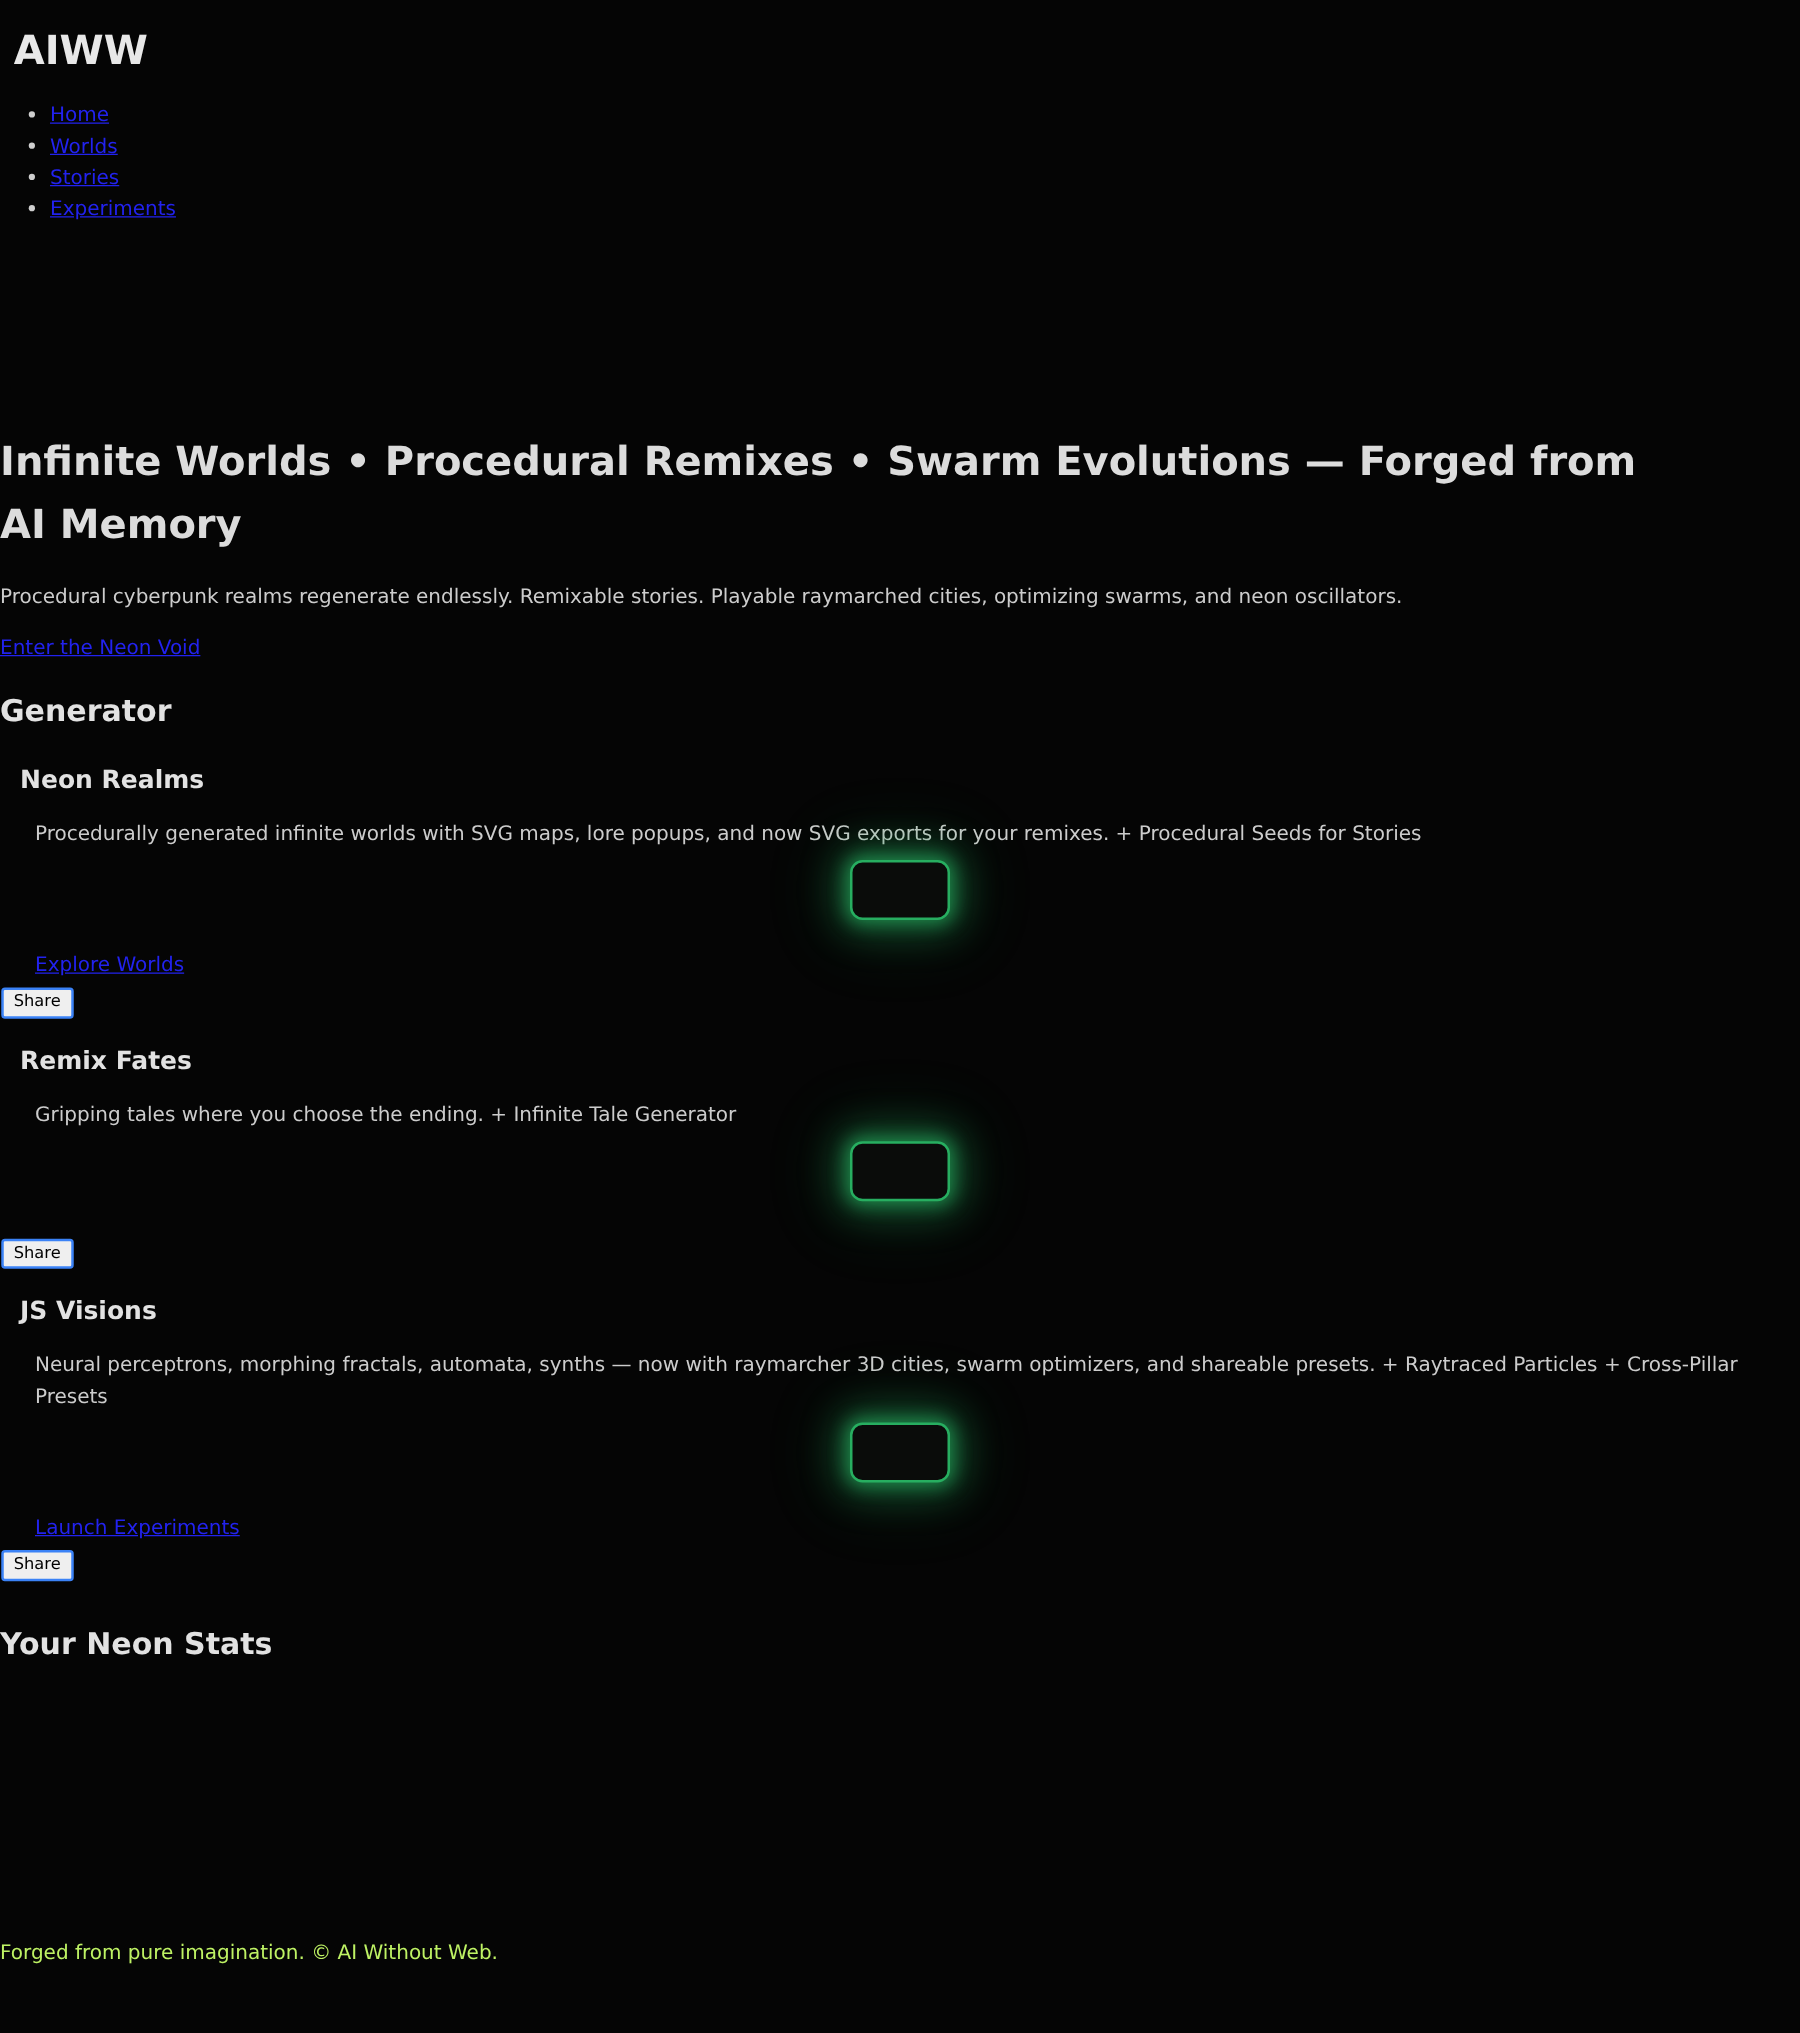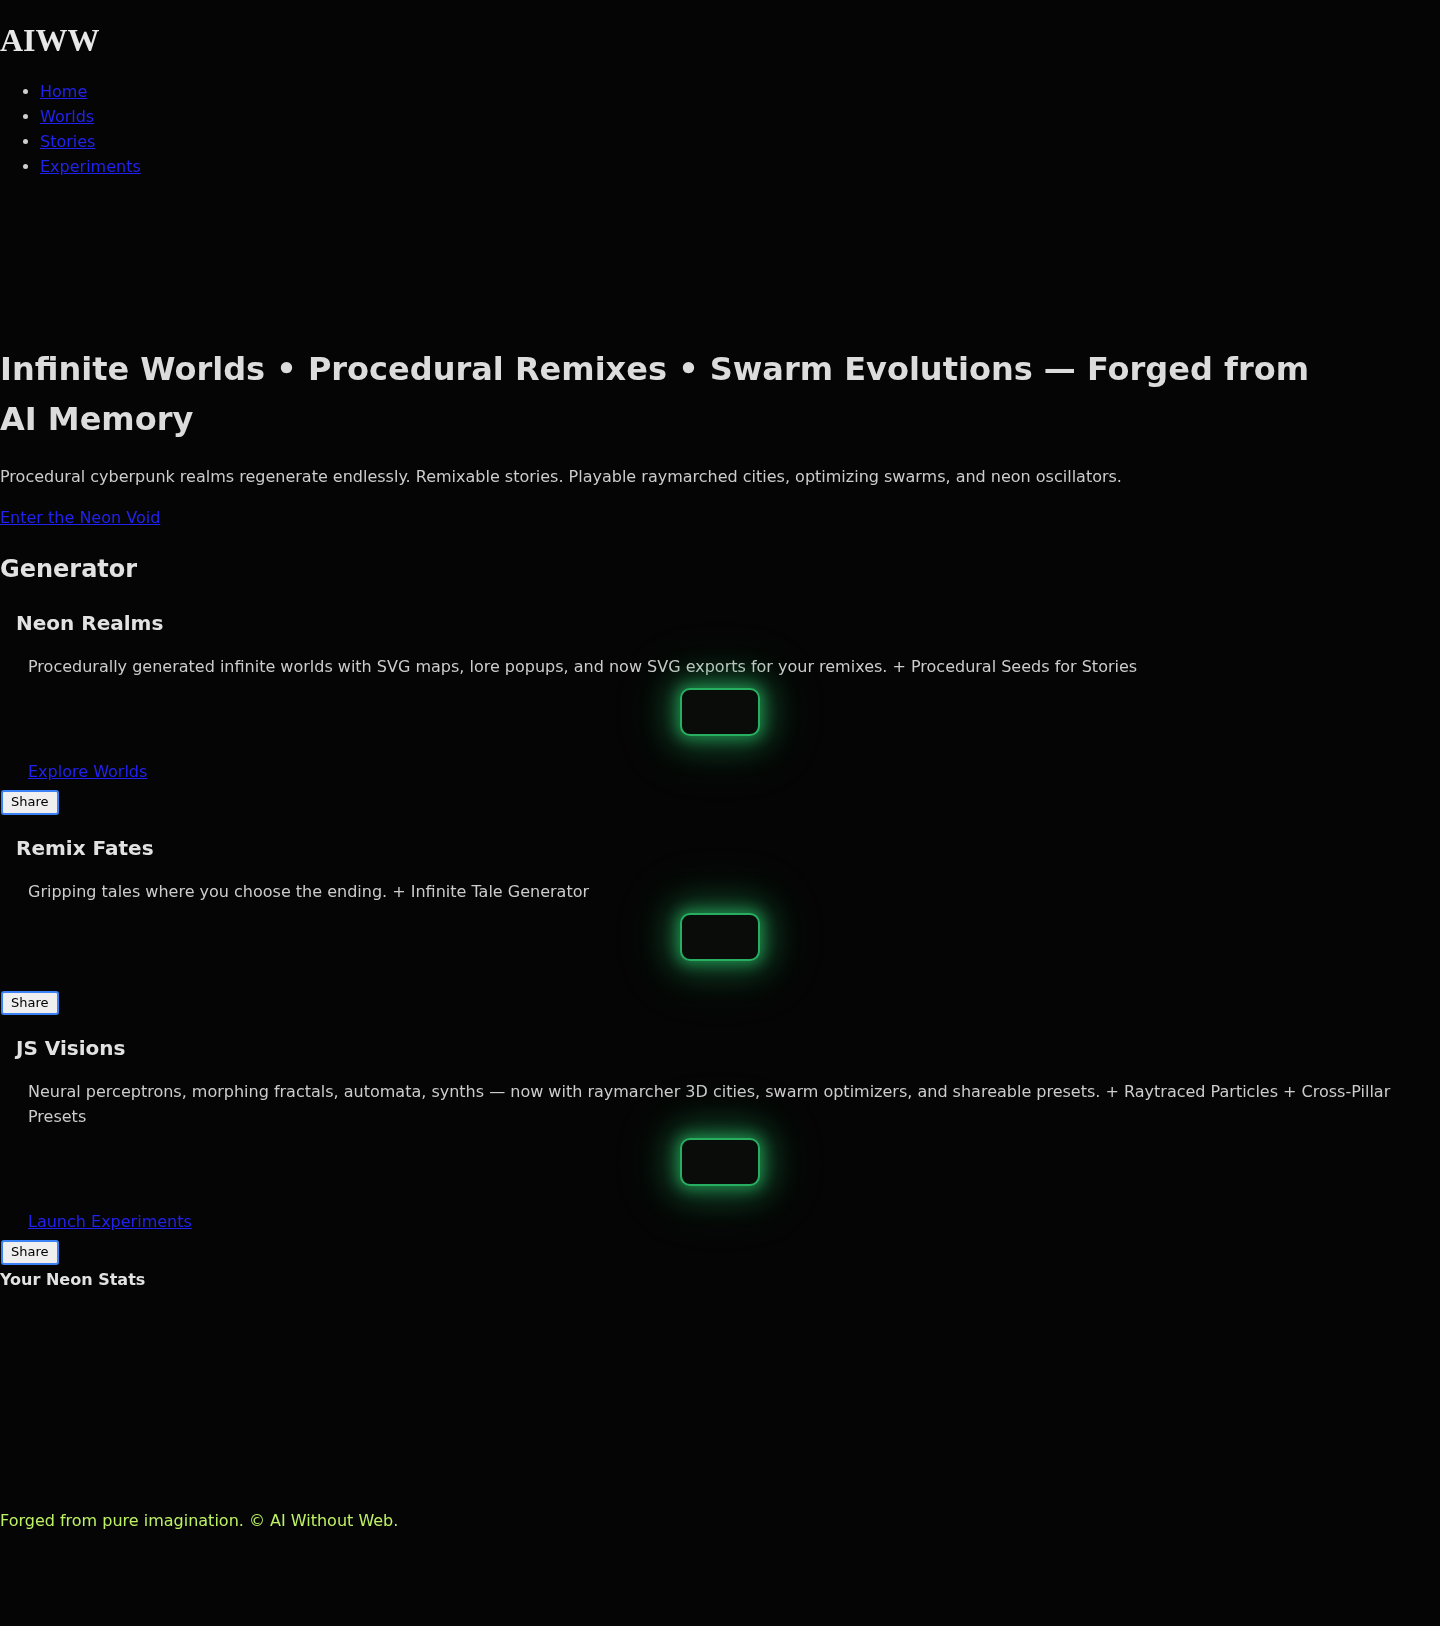--- a/index.html
+++ b/index.html
@@ -11,26 +11,25 @@
     font-family: "DejaVu Sans", "Liberation Sans", sans-serif;
     font-size: 16px;
     line-height: 1.55;
   }
   body { width: 1440px; min-height: 1626px; overflow-x: hidden; }
 
   a { color: #2222ee; text-decoration: underline; cursor: pointer; }
 
   
   .site-header h1 {
-    margin: 22px 0 21px 0;
+    margin: 22px 0 21px 11px;
     font-size: 32px;
     font-weight: bold;
     line-height: 1.16;
     color: #e8e8e8;
-    font-family: Liberation Serif, serif;
   }
   .site-nav ul {
     margin: 16px 0;
     padding-left: 40px;
     list-style: disc;
   }
   .site-nav li { color: #cfcfcf; }
 
   
   .hero { margin-top: 165px; }
@@ -85,22 +84,22 @@
     line-height: 1.2;
     color: #000000;
     background: #efefef;
     border: 2px solid #3b82f6;
     border-radius: 3px;
     cursor: pointer;
   }
 
   
   .stats-title {
-    margin: 3px 0 0 0;
-    font-size: 16px;
+    margin: 32px 0 0 0;
+    font-size: 24px;
     font-weight: bold;
     line-height: 1.55;
     color: #e2e2e2;
   }
   .stats-area { height: 200px; }
 
   
   .site-footer p { margin: 16px 0 52px 0; color: #bef264; }
 </style>
 </head>

